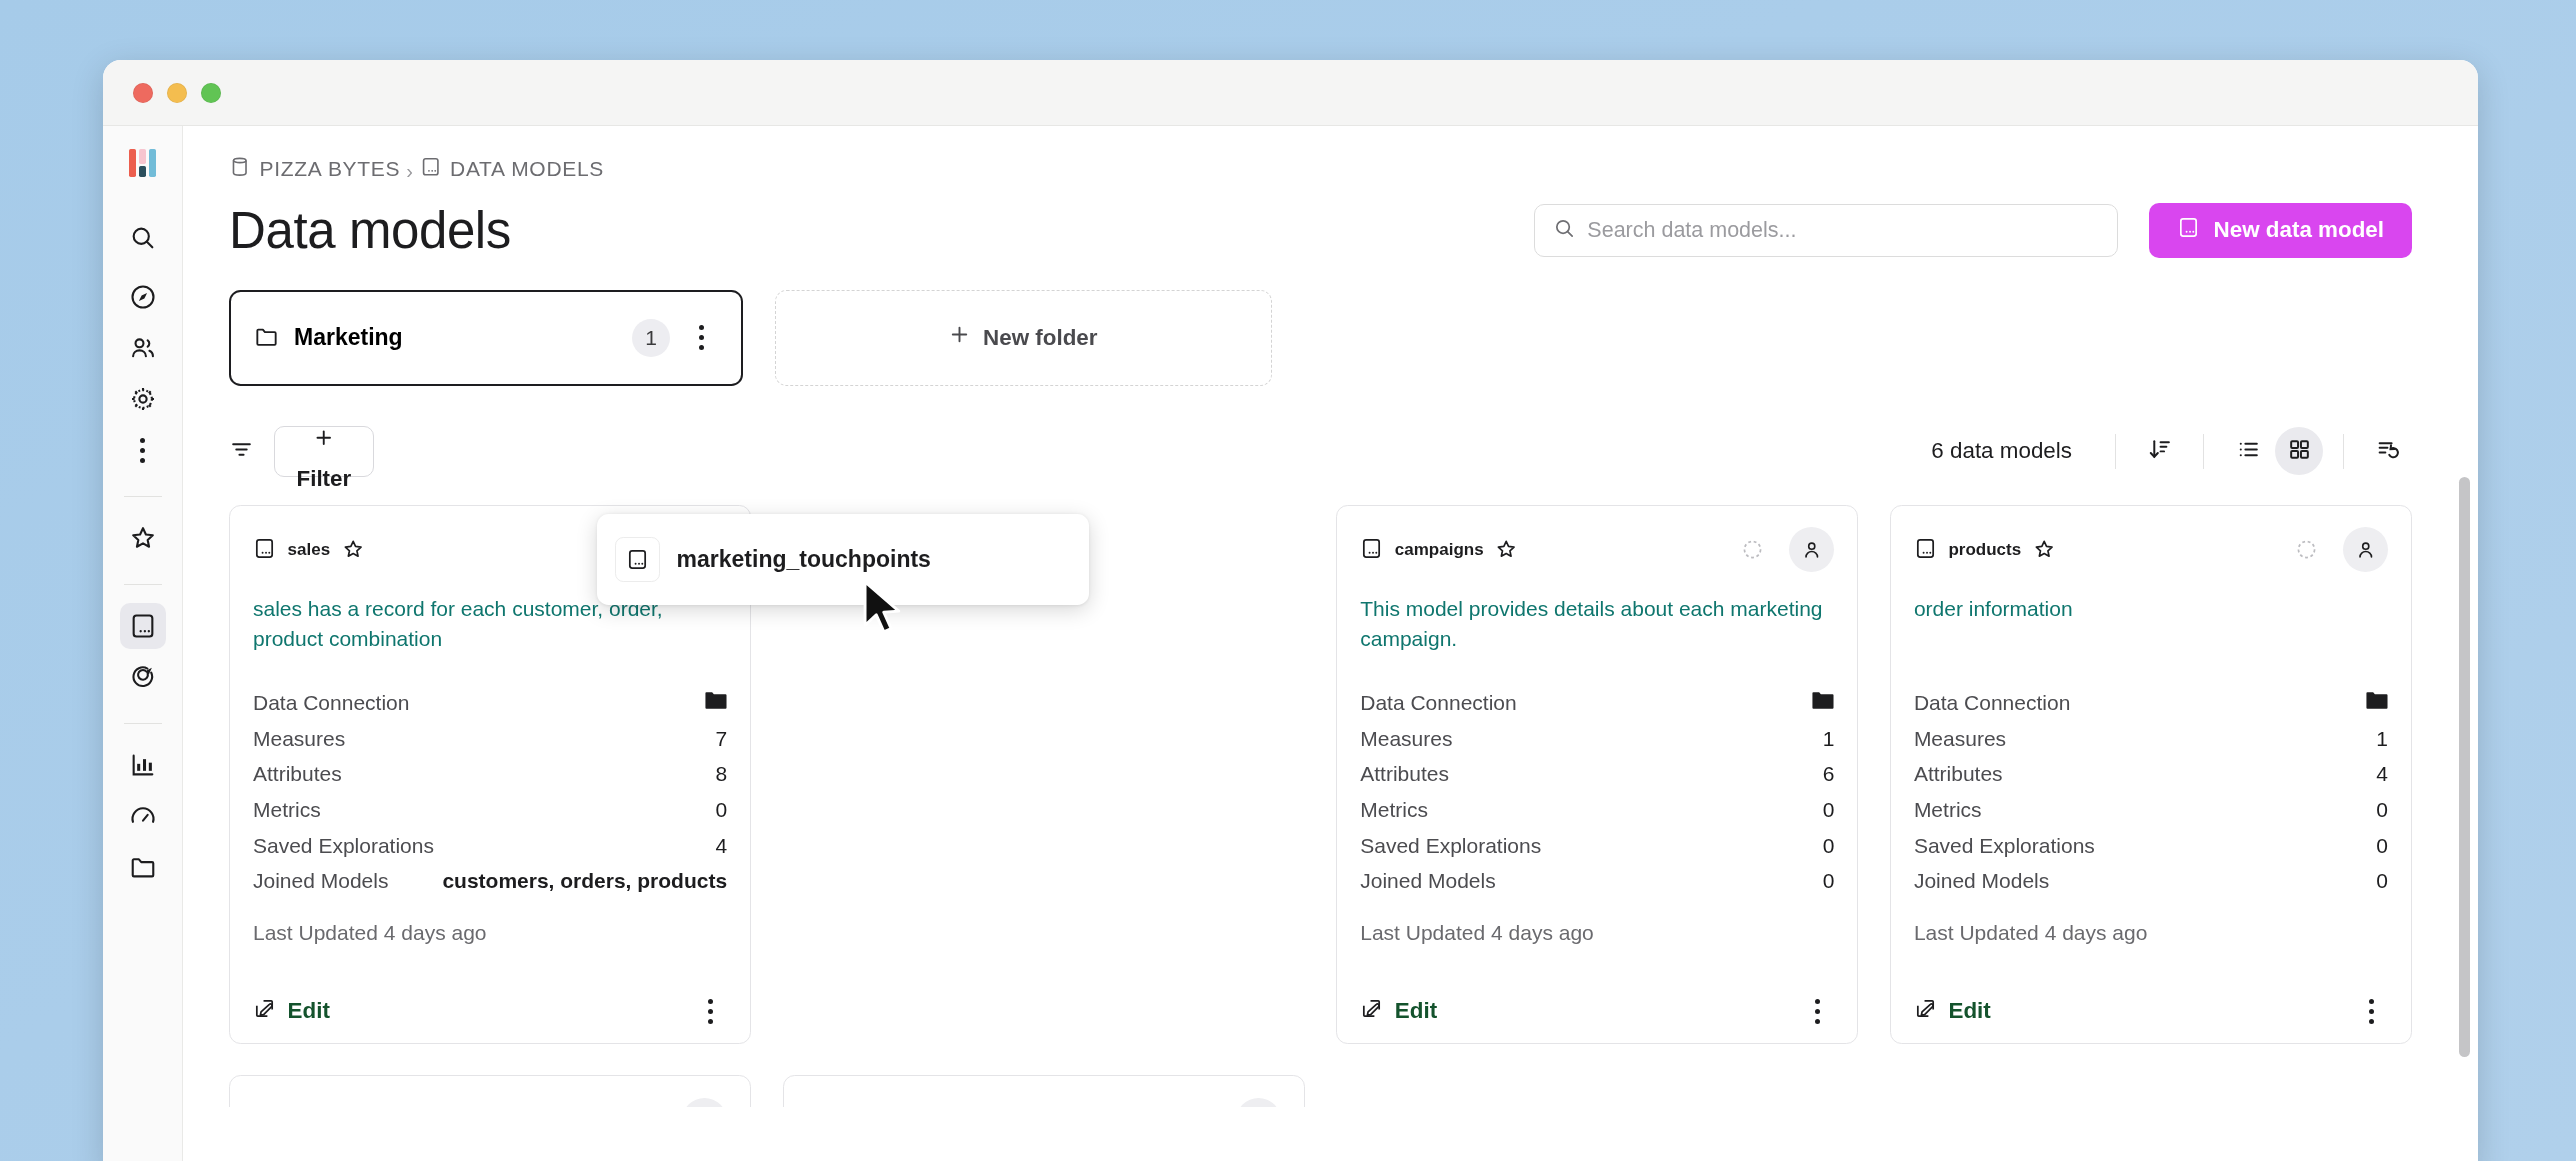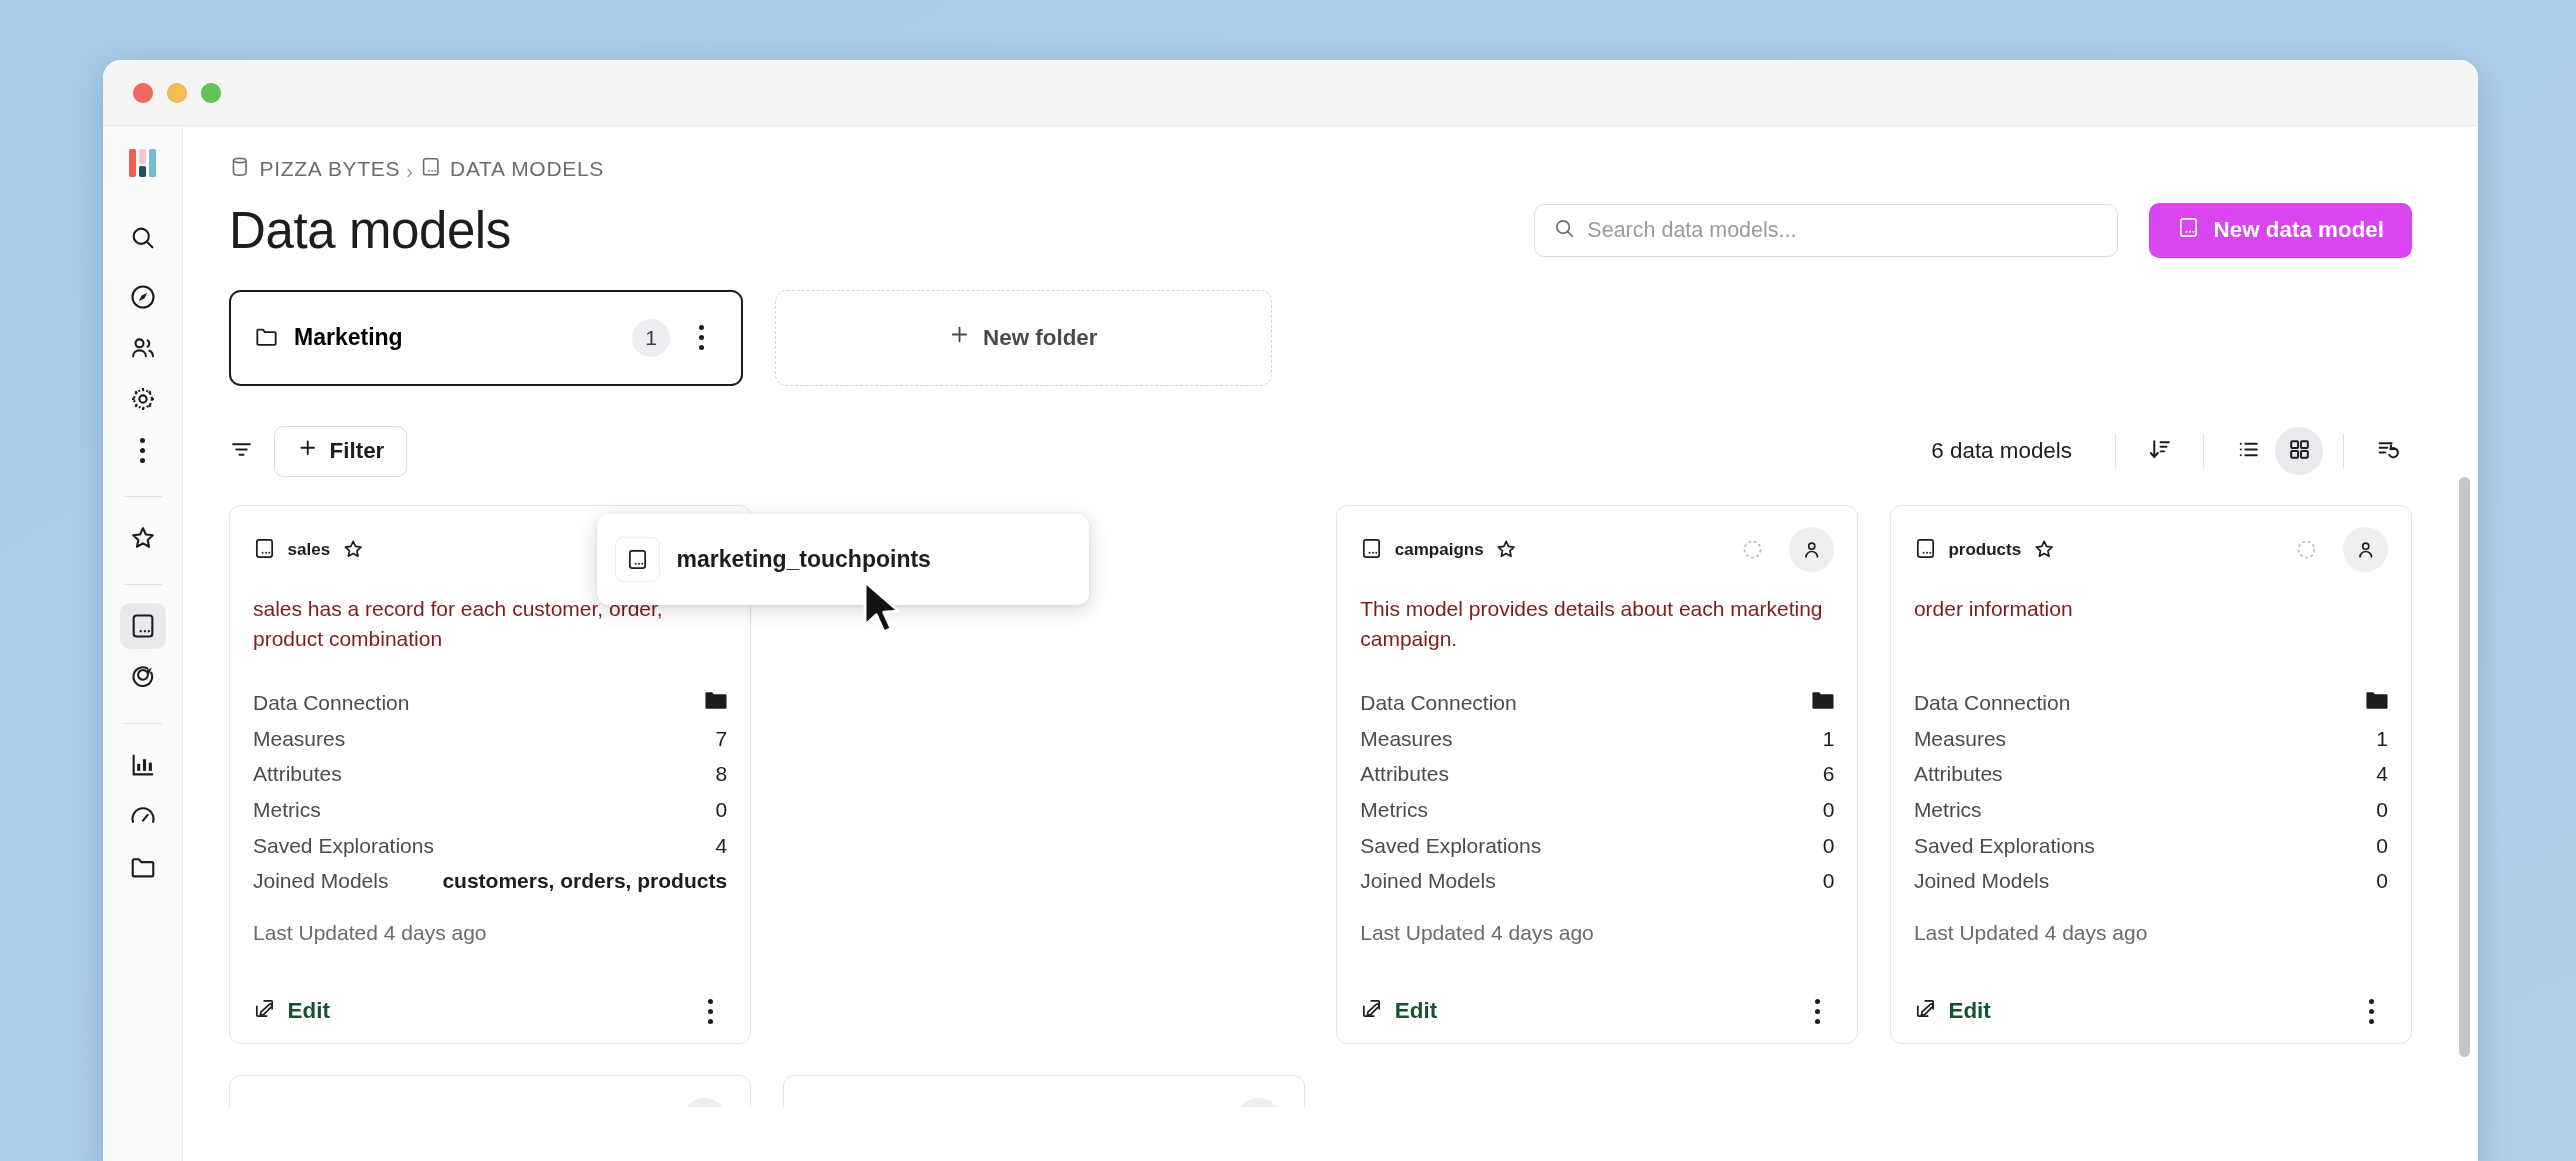--- a/index.html
+++ b/index.html
@@ -203,20 +203,21 @@
   .tb-left { display: flex; align-items: center; gap: 20px; }
   .filter-btn {
     height: 51px;
     border: 0.8px solid #d9d9dd; border-radius: 10px;
     background: #fff;
     display: flex; align-items: center; gap: 11.6px;
     padding: 0 21.5px;
     font-size: 22.4px; font-weight: 700; color: #1d1d1f;
     font-family: "Liberation Sans", sans-serif;
     cursor: pointer;
+    flex-direction: column;
   }
   .tb-right { display: flex; align-items: center; gap: 3.3px; }
   .count-label { font-size: 22.4px; color: #1d1d1f; margin-right: 23px; }
   .tb-sep { width: 0.8px; height: 35px; background: #e2e2e2; margin: 0 16.6px; }
   .tb-icon {
     width: 48px; height: 48px; border-radius: 50%;
     display: flex; align-items: center; justify-content: center;
     cursor: pointer; color: #1d1d1f;
   }
   .tb-icon.active { background: #eaeaee; }
@@ -250,21 +251,21 @@
   .mc-status { width: 33px; height: 33px; display:flex; align-items:center; justify-content:center; }
   .mc-avatar {
     width: 45px; height: 45px; border-radius: 50%;
     background: #eeeef1;
     display: flex; align-items: center; justify-content: center;
     margin-left: 8.3px;
   }
   .mc-desc {
     margin-top: 21.5px;
     font-size: 21px; line-height: 1.45;
-    color: #7f1d1d;
+    color: #0f766e;
     min-height: 63px;
   }
   .mc-stats { margin-top: 28px; }
   .mc-row {
     display: flex; align-items: center; justify-content: space-between;
     font-size: 21px; color: #4c4c50;
     padding: 5.8px 0;
   }
   .mc-row .val { color: #1d1d1f; }
   .mc-row .val.bold { font-weight: 700; }

